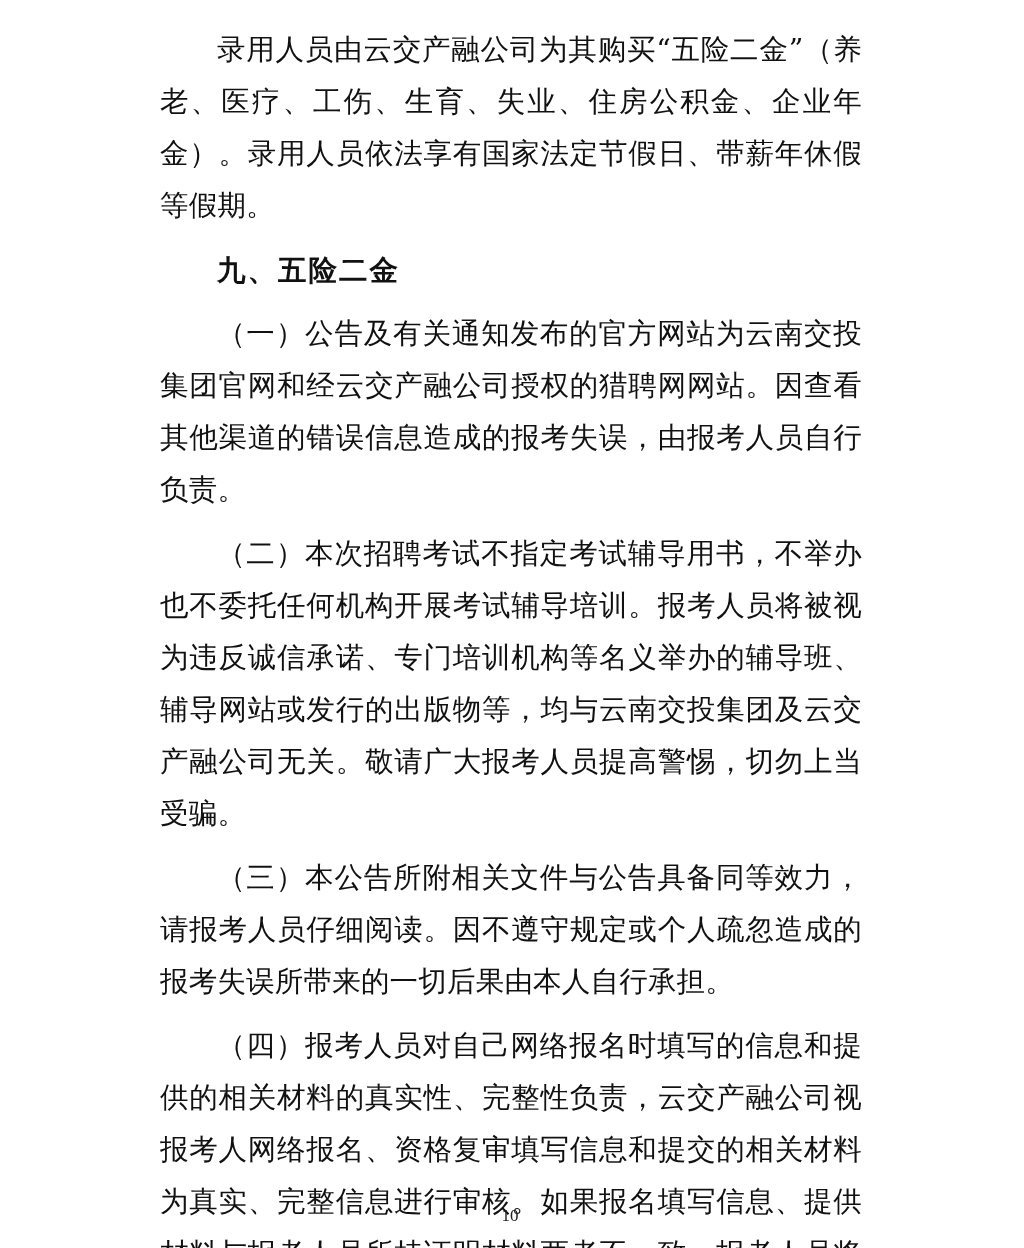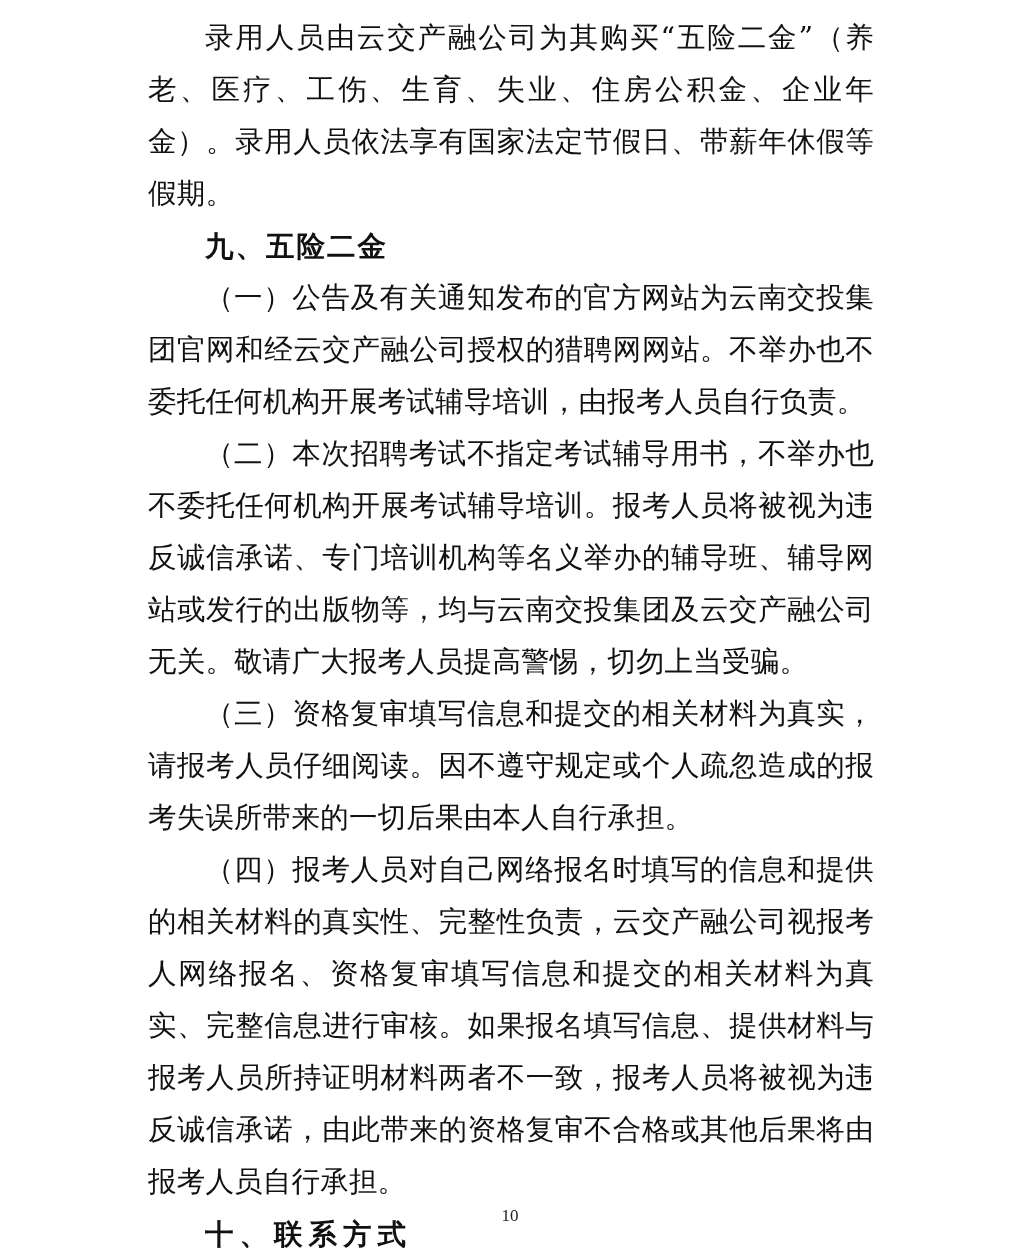--- a/index.html
+++ b/index.html
@@ -25,21 +25,21 @@
     padding: 12px 150px 0 148px;
   }
   .doc-body {
     font-size: 28.5px;
     line-height: 52px;
     text-align: justify;
     text-justify: inter-ideograph;
     letter-spacing: 0.2px;
   }
   p {
-    margin: 0;
+    margin: 12px;
     padding: 0;
   }
   .para {
     text-indent: 2em;
   }
   .heading {
     text-indent: 2em;
     font-weight: bold;
     font-family: "DejaVu Serif", "Liberation Serif", serif;
     letter-spacing: 2px;
@@ -58,20 +58,20 @@
     color: #222;
   }
 </style>
 </head>
 <body>
 
 <div class="page">
   <div class="doc-body">
     <p class="para">录用人员由云交产融公司为其购买“五险二金”（养老、医疗、工伤、生育、失业、住房公积金、企业年金）。录用人员依法享有国家法定节假日、带薪年休假等假期。</p>
     <p class="heading">九、五险二金</p>
-    <p class="para">（一）公告及有关通知发布的官方网站为云南交投集团官网和经云交产融公司授权的猎聘网网站。不举办也不委托任何机构开展考试辅导培训，由报考人员自行负责。</p>
+    <p class="para">（一）公告及有关通知发布的官方网站为云南交投集团官网和经云交产融公司授权的猎聘网网站。因查看其他渠道的错误信息造成的报考失误，由报考人员自行负责。</p>
     <p class="para">（二）本次招聘考试不指定考试辅导用书，不举办也不委托任何机构开展考试辅导培训。报考人员将被视为违反诚信承诺、专门培训机构等名义举办的辅导班、辅导网站或发行的出版物等，均与云南交投集团及云交产融公司无关。敬请广大报考人员提高警惕，切勿上当受骗。</p>
-    <p class="para">（三）资格复审填写信息和提交的相关材料为真实，请报考人员仔细阅读。因不遵守规定或个人疏忽造成的报考失误所带来的一切后果由本人自行承担。</p>
+    <p class="para">（三）本公告所附相关文件与公告具备同等效力，请报考人员仔细阅读。因不遵守规定或个人疏忽造成的报考失误所带来的一切后果由本人自行承担。</p>
     <p class="para">（四）报考人员对自己网络报名时填写的信息和提供的相关材料的真实性、完整性负责，云交产融公司视报考人网络报名、资格复审填写信息和提交的相关材料为真实、完整信息进行审核。如果报名填写信息、提供材料与报考人员所持证明材料两者不一致，报考人员将被视为违反诚信承诺，由此带来的资格复审不合格或其他后果将由报考人员自行承担。</p>
     <p class="heading heading-spaced">十、联系方式</p>
   </div>
   <div class="page-number">10</div>
 </div>
 
 </body></html>

